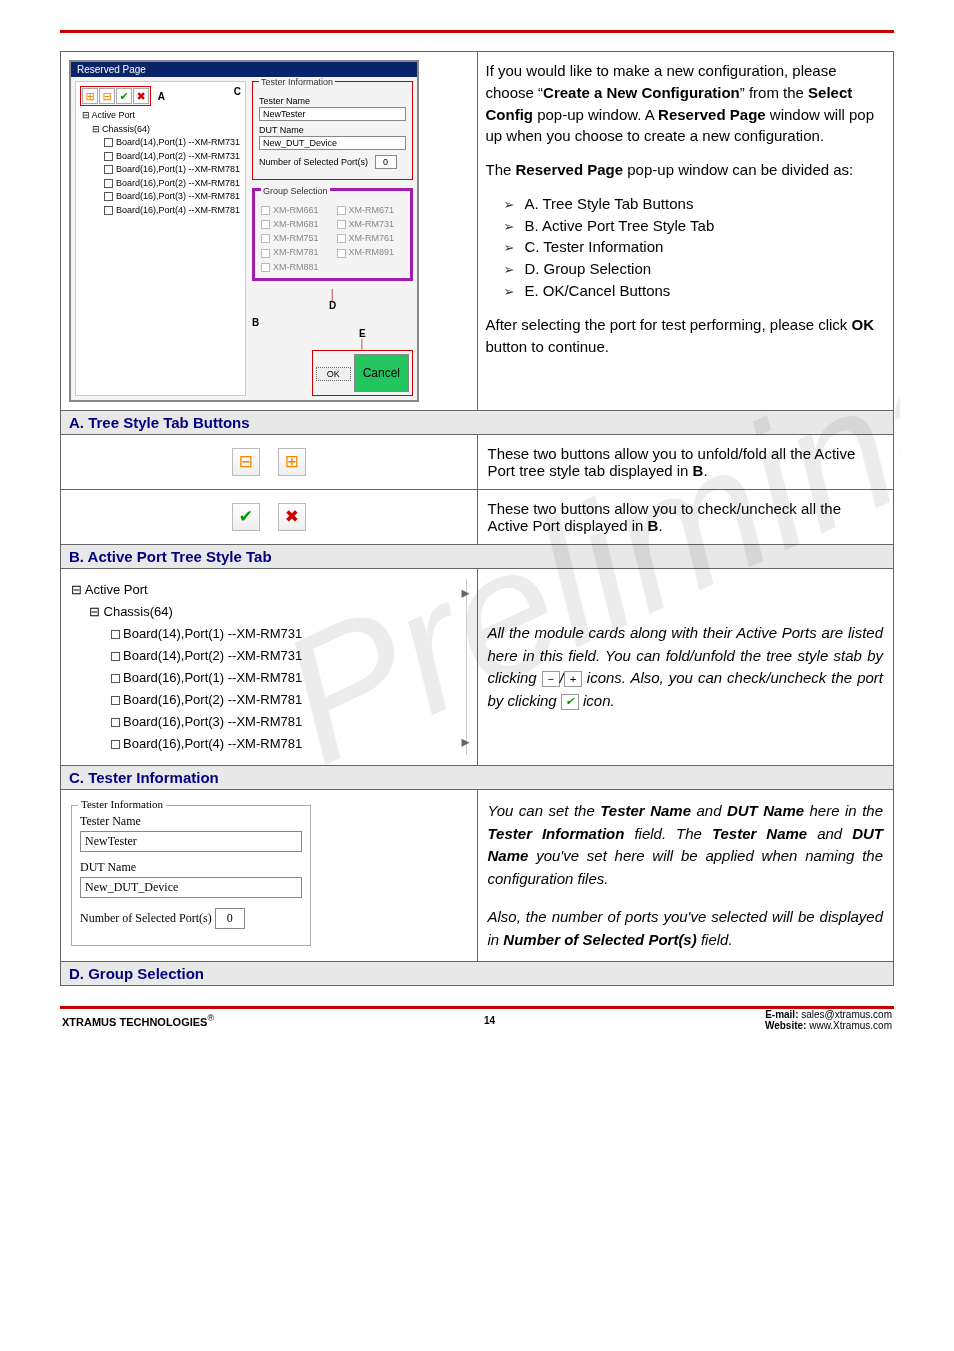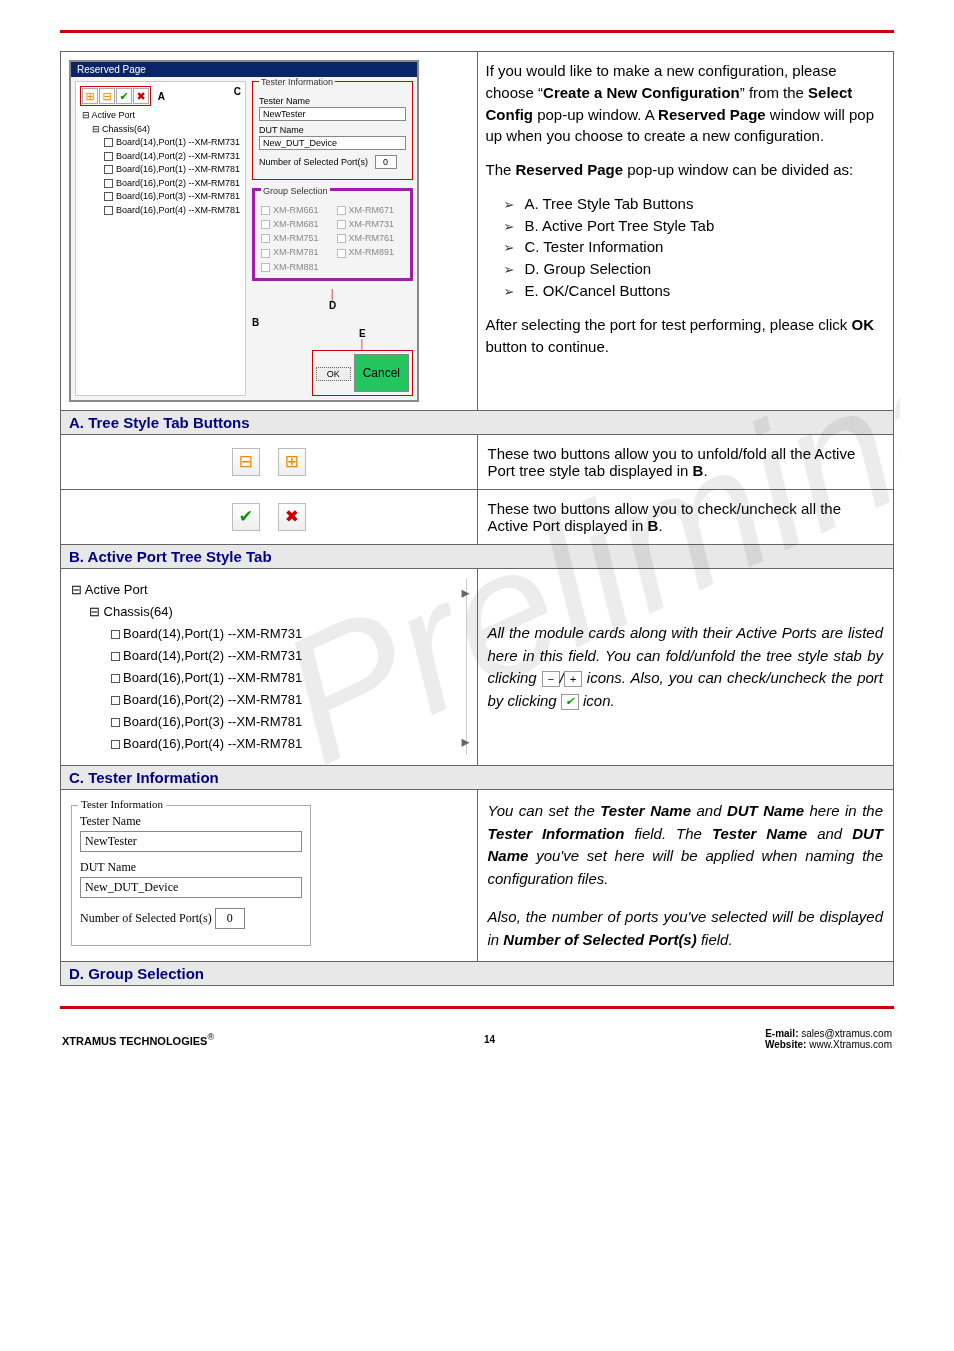--- a/index.html
+++ b/index.html
@@ -121,21 +121,21 @@
   .tester-info-box .leg { position:absolute; top:-8px; left:6px; background:#fff; padding:0 3px; font-size:11px; }
   .tester-info-box .inp { border:1px solid #888; padding:2px 4px; display:block; width:100%; margin:2px 0 8px 0; font-size:12px; }
   .tester-info-box .ro { width:30px; display:inline-block; text-align:center;}
   .c-text { font-size: 15px; line-height: 1.5; text-align: justify; font-style: italic; }
   .inline-icon { display:inline-flex; align-items:center; justify-content:center; width:18px; height:16px; border:1px solid #999; background:#fff; vertical-align:middle; font-size:11px;}
   .footer {
     border-top: 3px solid #c00;
     display: flex;
     justify-content: center;
     align-items: center;
-    padding: 19px 2px;
+    padding: 0 2px;
     font-size: 11px;
     margin-top: 20px;
   }
   .footer .center { flex:1; text-align:center; font-weight:bold; font-size:10px;}
   .footer .right { text-align:right; font-size:10px; }
   .c-border { border:1px solid #c00 !important;}
   .clearfix::after { content:""; display:table; clear:both; }
 </style>
 </head>
 <body>

